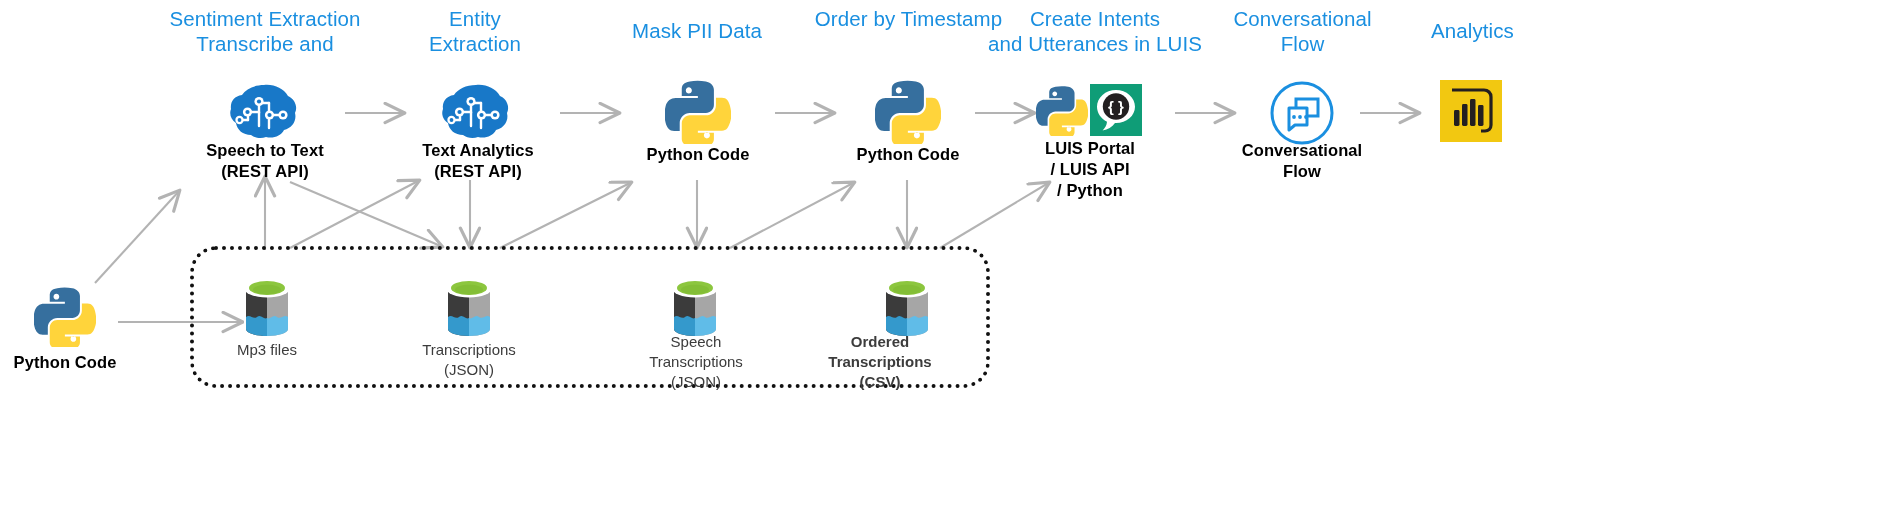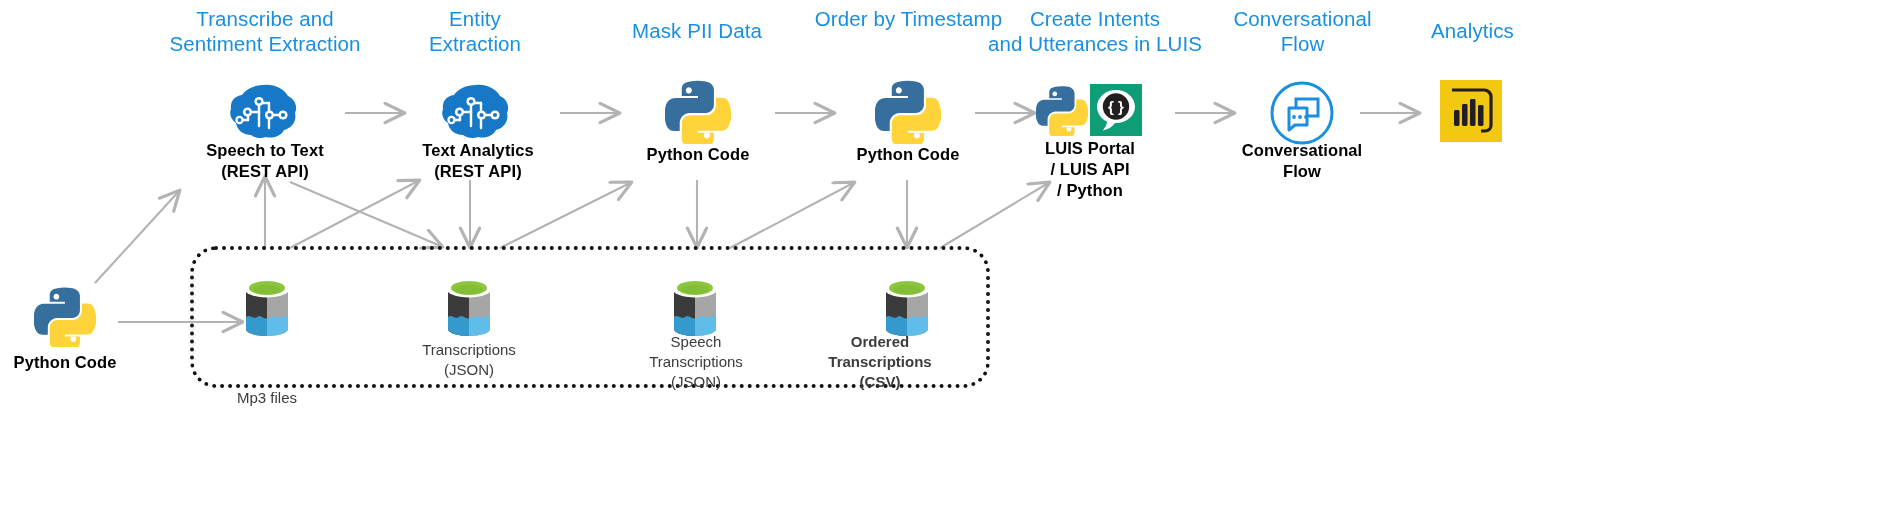--- a/index.html
+++ b/index.html
@@ -60,22 +60,22 @@
 
       <line x1="730" y1="248" x2="855" y2="182"></line>
 
       <line x1="907" y1="180" x2="907" y2="248"></line>
 
       <line x1="940" y1="248" x2="1050" y2="182"></line>
     </g>
   </svg>
 
   <div class="hdr" style="left:145px;top:6px;width:240px;">
+    <div>Sentiment Extraction</div>
     <div>Transcribe and</div>
-    <div>Sentiment Extraction</div>
   </div>
 
   <div class="hdr" style="left:375px;top:6px;width:200px;">
     <div>Entity</div>
     <div>Extraction</div>
   </div>
 
   <div class="hdr" style="left:592px;top:18px;width:210px;">
     <div>Mask PII Data</div>
   </div>
@@ -282,21 +282,21 @@
       <path d="M4 12 V54 C4 59.5 14.3 64 27 64 C39.7 64 50 59.5 50 54 V12 Z" fill="#ffffff"></path>
       <path d="M6 14 V54 C6 57.8 15.4 61 27 61 V14 Z" fill="#3B3B3B"></path>
       <path d="M48 14 V54 C48 57.8 38.6 61 27 61 V14 Z" fill="#A6A6A6"></path>
       <path d="M6 42 C10 38.5 13 45 17 42 C21 38.5 23.5 45 27 43 V61 C15.4 61 6 57.8 6 54 Z" fill="#3499CC"></path>
       <path d="M27 43 C30.5 45 33 38.5 37 42 C41 45 44 38.5 48 42 V54 C48 57.8 38.6 61 27 61 Z" fill="#60BCE8"></path>
       <ellipse cx="27" cy="13" rx="23" ry="9.5" fill="#ffffff"></ellipse>
       <ellipse cx="27" cy="13" rx="18" ry="7" fill="#8CC63E"></ellipse>
       <ellipse cx="27" cy="14.6" rx="14" ry="4.8" fill="#7CB82F" opacity="0.55"></ellipse>
     </svg>
   </div>
-  <div class="storelabel" style="left:202px;top:340px;width:130px;margin-top:48px;">
+  <div class="storelabel" style="left:202px;top:340px;width:130px;">
     <div>Mp3 files</div>
   </div>
 
   <div class="icon" style="left:442px;top:275px;width:54px;height:66px;">
     <svg viewBox="0 0 54 66" width="54" height="66">
       <path d="M4 12 V54 C4 59.5 14.3 64 27 64 C39.7 64 50 59.5 50 54 V12 Z" fill="#ffffff"></path>
       <path d="M6 14 V54 C6 57.8 15.4 61 27 61 V14 Z" fill="#3B3B3B"></path>
       <path d="M48 14 V54 C48 57.8 38.6 61 27 61 V14 Z" fill="#A6A6A6"></path>
       <path d="M6 42 C10 38.5 13 45 17 42 C21 38.5 23.5 45 27 43 V61 C15.4 61 6 57.8 6 54 Z" fill="#3499CC"></path>
       <path d="M27 43 C30.5 45 33 38.5 37 42 C41 45 44 38.5 48 42 V54 C48 57.8 38.6 61 27 61 Z" fill="#60BCE8"></path>

